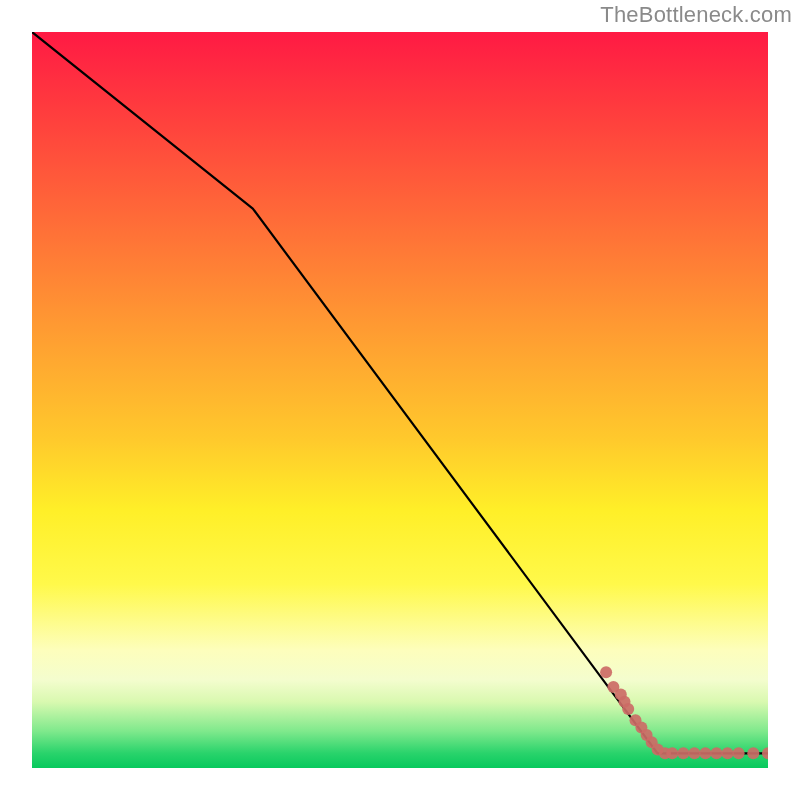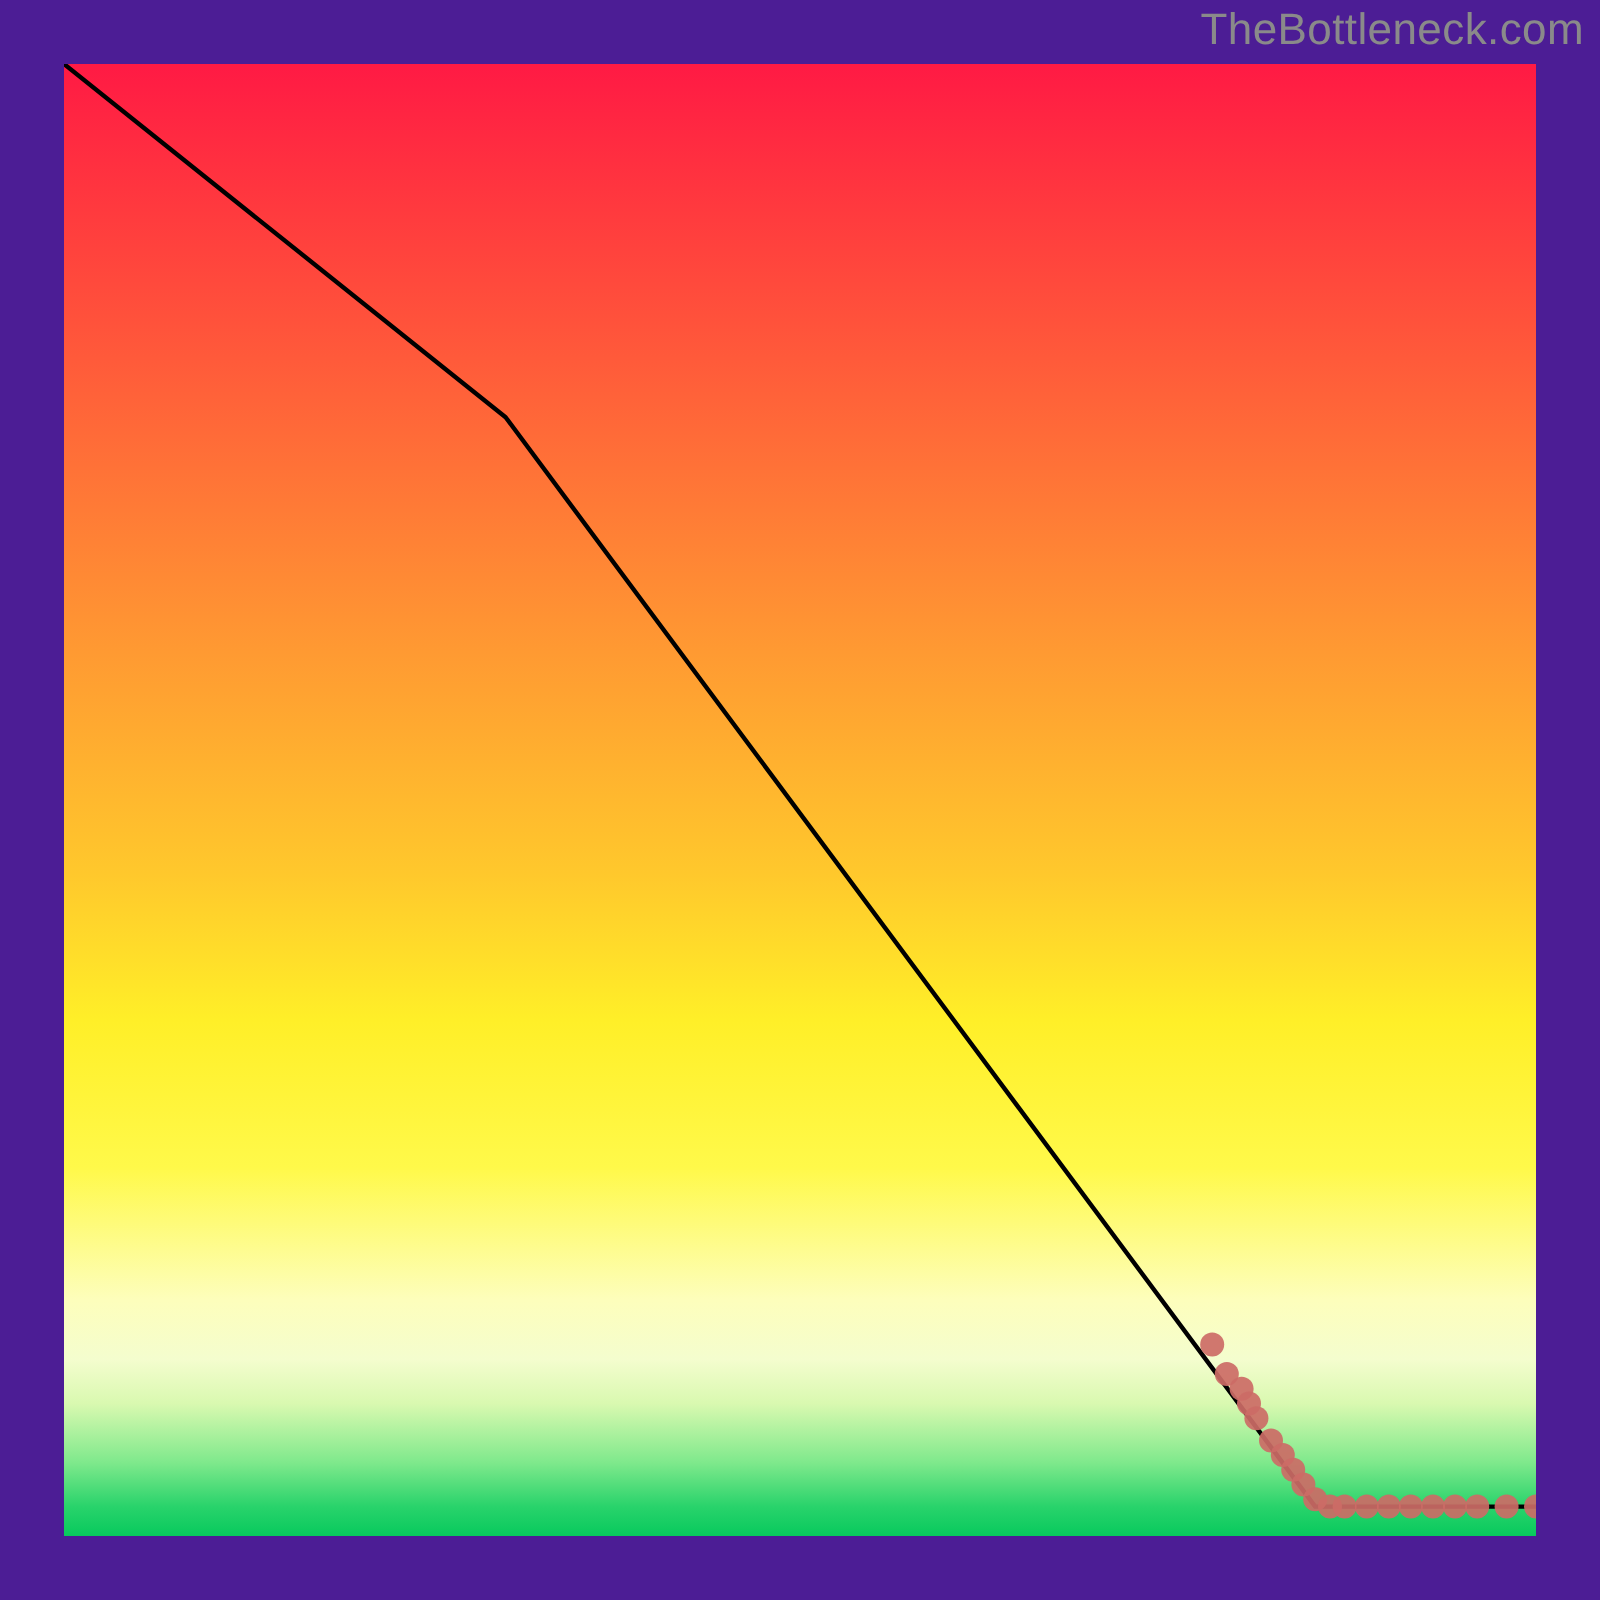--- a/index.html
+++ b/index.html
@@ -9,21 +9,21 @@
     height: 800px;
     background: #000;
     overflow: hidden;
   }
   .frame {
     position: absolute;
     left: 0;
     top: 0;
     width: 800px;
     height: 800px;
-    background: #4c1d95;
+    background: #ffffff;
   }
   .plot {
     position: absolute;
     left: 32px;
     top: 32px;
     width: 736px;
     height: 736px;
     background: linear-gradient(
       to bottom,
       #ff1a44 0%,

